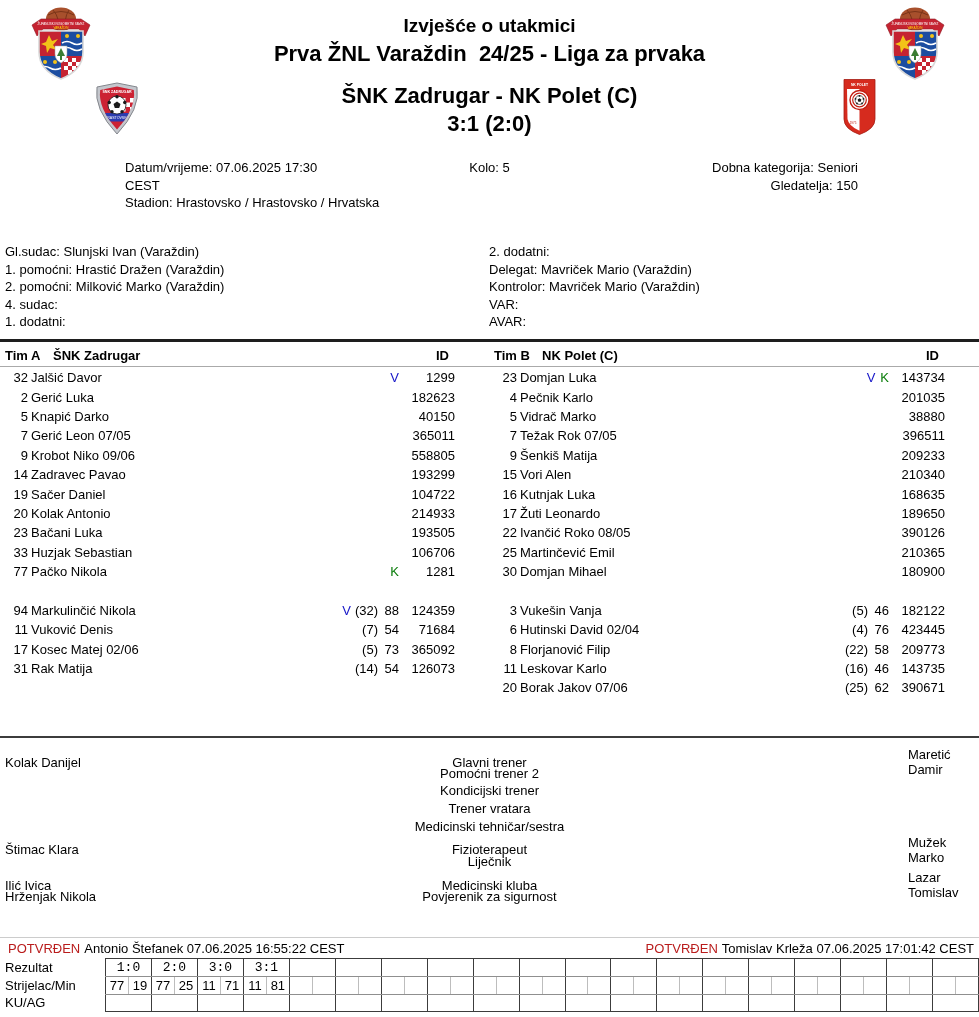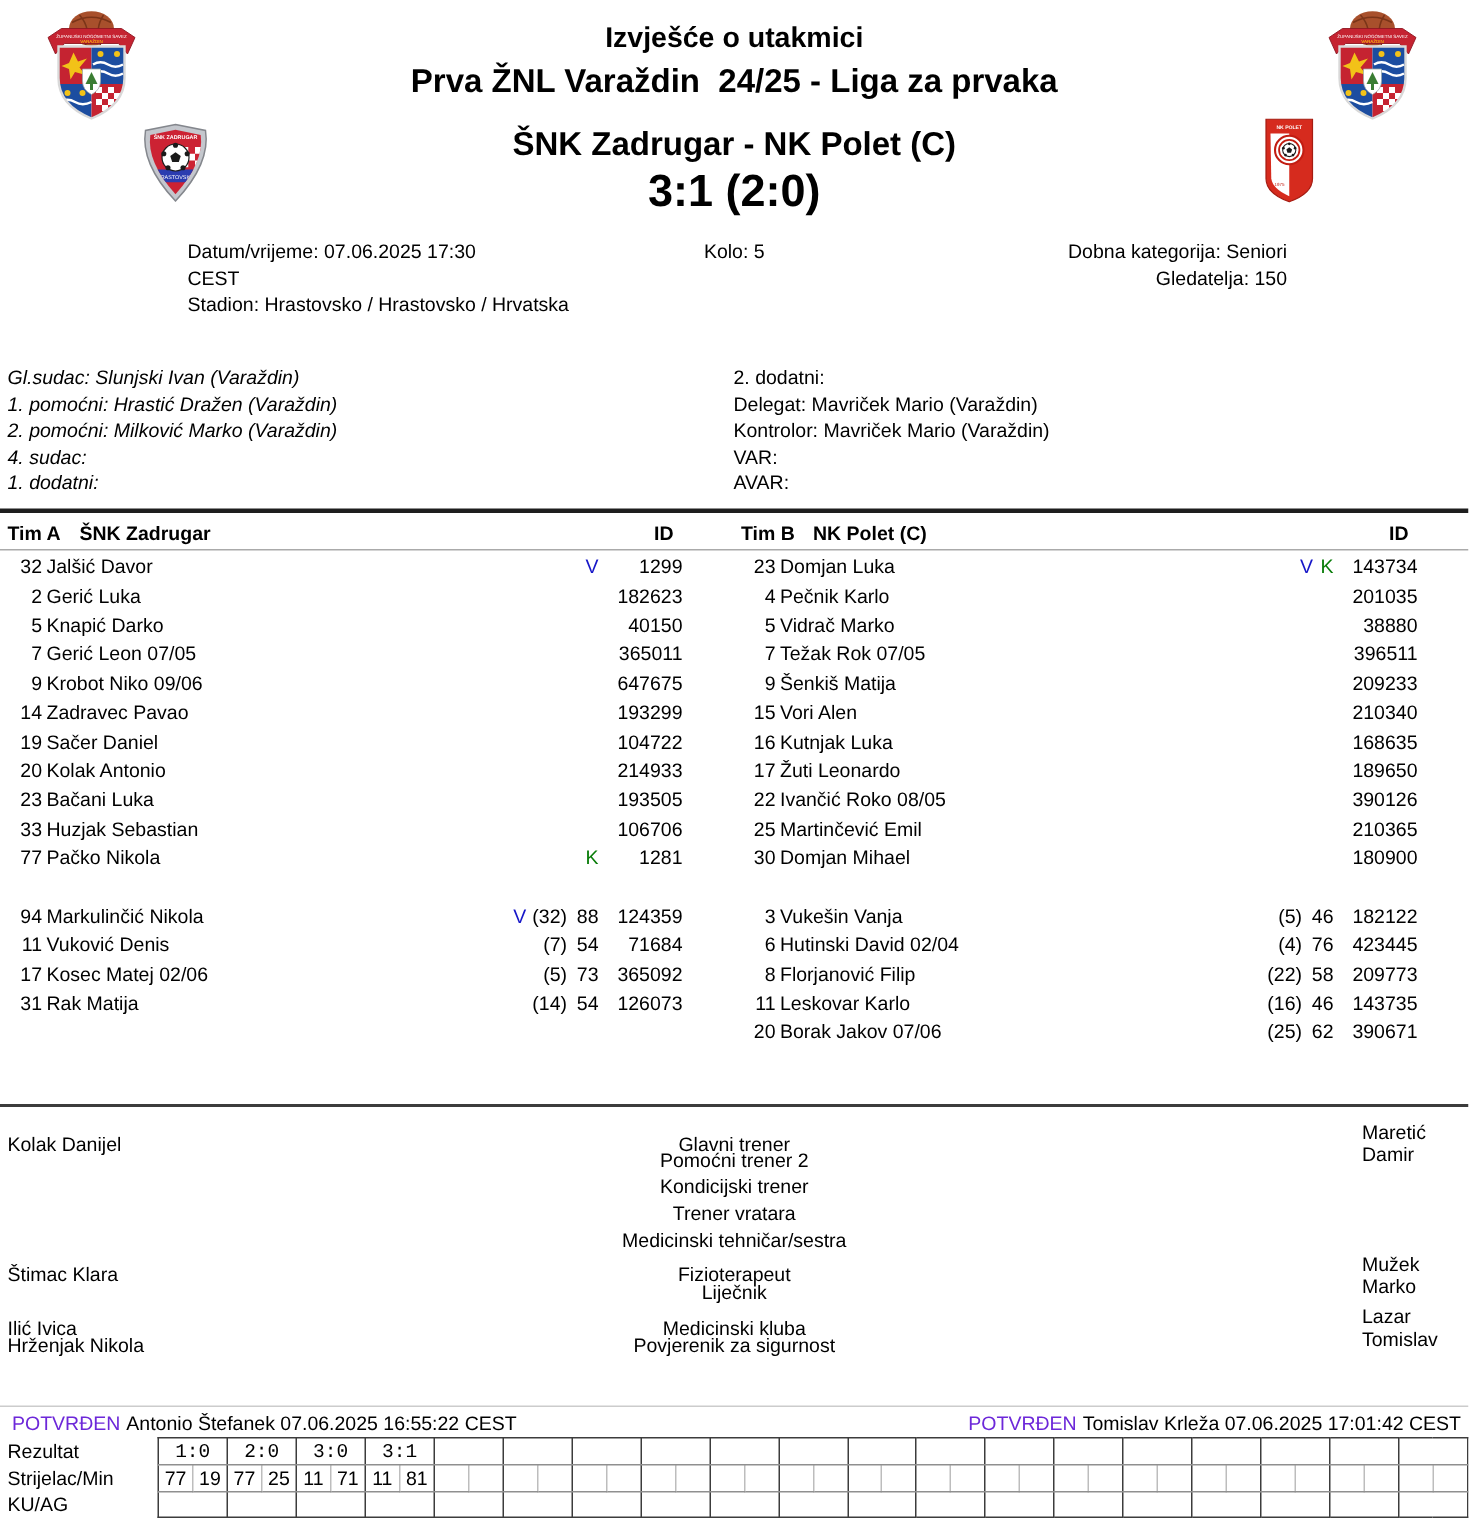--- a/index.html
+++ b/index.html
@@ -5,34 +5,34 @@
   * { margin:0; padding:0; box-sizing:border-box; }
   html,body { width:979px; height:1017px; background:#fff; overflow:hidden; }
   body { font-family:"Liberation Sans", sans-serif; font-size:13px; color:#000; }
   .page { position:relative; width:979px; height:1017px; background:#fff; }
 
   
   .ctext { position:absolute; left:0; right:0; text-align:center; font-weight:bold; white-space:pre; }
   .h-title { top:15px; font-size:19px; }
   .h-comp  { top:41px; font-size:22px; }
   .h-teams { top:83px; font-size:22px; }
-  .h-score { top:111px; font-size:30px; }
+  .h-score { top:111px; font-size:22px; }
   .logo { position:absolute; }
   .logo-assoc-l { left:28px; top:6px; }
   .logo-crest-a { left:93px; top:82px; }
   .logo-assoc-r { left:884px; top:6px; }
   .logo-crest-b { left:842px; top:78px; }
 
   
   .mi-left  { position:absolute; left:125px; top:159px; line-height:17.6px; }
   .mi-center{ position:absolute; left:0; right:0; top:159px; line-height:17.6px; text-align:center; }
   .mi-right { position:absolute; right:121px; top:159px; line-height:17.6px; text-align:right; }
 
   
-  .off-left  { position:absolute; left:5px;  top:243px; line-height:17.6px;font-style:italic; }
+  .off-left  { position:absolute; left:5px;  top:243px; line-height:17.6px; }
   .off-right { position:absolute; left:489px; top:243px; line-height:17.6px; }
 
   
   .rule { position:absolute; left:0; width:979px; }
   .rule-thick { top:339px; height:3px;  background:#1e1e1e; }
   .rule-thin  { top:366px; height:1px;  background:#aaaaaa; }
   .rule-mid   { top:736px; height:2px;  background:#3c3c3c; }
   .rule-light { top:937px; height:1px;  background:#cccccc; }
 
   
@@ -58,21 +58,21 @@
   
   .staff { position:absolute; left:0; right:0; top:747px; }
   .staff-row { display:grid; grid-template-columns:350px 1fr 350px; height:17.6px; align-items:center; }
   .staff-left { padding-left:5px; }
   .staff-role { text-align:center; }
   .staff-right{ text-align:left; padding-left:279px; }
 
   
   .confirm-left  { position:absolute; left:8px; top:941px; }
   .confirm-right { position:absolute; right:5px; top:941px; text-align:right; }
-  .confirm-status { color:#6d28d9; margin-right:4px; }
+  .confirm-status { color:#b91c1c; margin-right:4px; }
 
   
   .rt-labels { position:absolute; left:5px; top:959px; line-height:17.6px; }
   .rt-wrap { position:absolute; left:105px; top:958px; }
   table.rt { border-collapse:collapse; table-layout:fixed; }
   table.rt td { border:1px solid #8f8f8f; height:17px; line-height:17px; text-align:center;
                 padding:0; font-size:13px; overflow:hidden; }
   tr.r1 td, tr.r3 td { border-left-color:#3c3c3c; border-right-color:#3c3c3c; }
   tr.r1 td { border-top-color:#3c3c3c;font-family:Liberation Mono, monospace; }
   tr.r3 td { border-bottom-color:#3c3c3c; }
@@ -273,21 +273,21 @@
         <div class="prow">
           <span class="pnum">7</span>
           <span class="pname">Gerić Leon 07/05</span>
           <span class="pcombo"></span>
           <span class="pid">365011</span>
         </div>
         <div class="prow">
           <span class="pnum">9</span>
           <span class="pname">Krobot Niko 09/06</span>
           <span class="pcombo"></span>
-          <span class="pid">647675</span>
+          <span class="pid">558805</span>
         </div>
         <div class="prow">
           <span class="pnum">14</span>
           <span class="pname">Zadravec Pavao</span>
           <span class="pcombo"></span>
           <span class="pid">193299</span>
         </div>
         <div class="prow">
           <span class="pnum">19</span>
           <span class="pname">Sačer Daniel</span>

